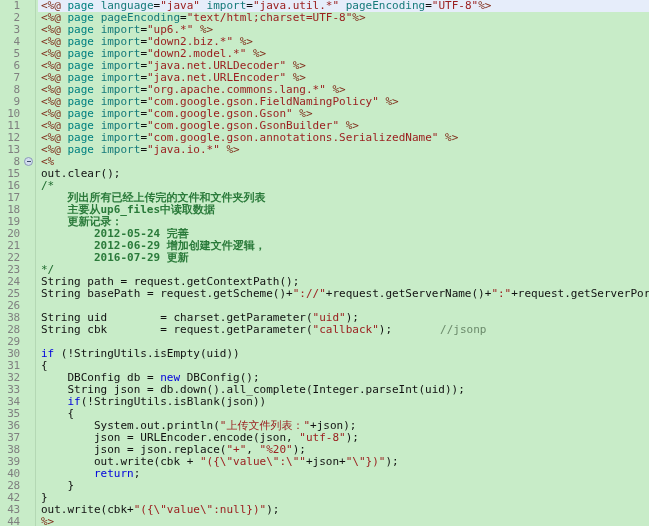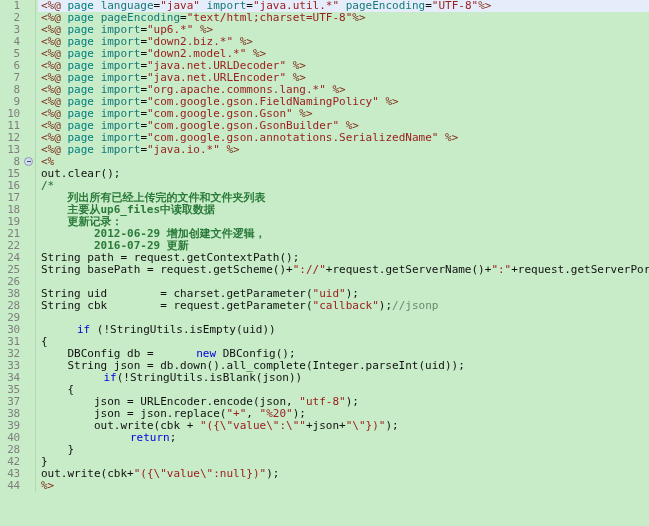--- a/index.html
+++ b/index.html
@@ -82,24 +82,24 @@
     padding-left: 3px;
     white-space: pre;
     overflow: hidden;
   }
   
   .t-dir    { color: #7f2b18; }
   .t-tag    { color: #008080; }
   .t-attr   { color: #157a7a; }
   .t-str    { color: #9b2020; }
   .t-plain  { color: #111111; }
-  .t-kw     { color: #0000dd; margin-left: 36px; }
+  .t-kw     { color: #0000dd; }
   .t-cmt    { color: #1f6b2f; }
   .t-cmtcn  { color: #2a7a3a; font-weight: bold; }
-  .t-linecmt{ color: #6b8a6b; }
+  .t-linecmt{ color: #6b8a6b; margin-left: 48px; }
 </style>
 </head>
 <body>
 
 <div id="editor">
   <div class="code-area" id="lines-root">
       <div class="line selected"><div class="gutter">1</div><div class="fold"></div><div class="sep"></div><div class="content"><span class="t-dir">&lt;%@</span><span class="t-tag"> page </span><span class="t-attr">language</span><span class="t-plain">=</span><span class="t-str">"java"</span><span class="t-attr"> import</span><span class="t-plain">=</span><span class="t-str">"java.util.*"</span><span class="t-attr"> pageEncoding</span><span class="t-plain">=</span><span class="t-str">"UTF-8"</span><span class="t-dir">%&gt;</span></div></div>
       <div class="line"><div class="gutter">2</div><div class="fold"></div><div class="sep"></div><div class="content"><span class="t-dir">&lt;%@</span><span class="t-tag"> page </span><span class="t-attr">pageEncoding</span><span class="t-plain">=</span><span class="t-str">"text/html;charset=UTF-8"</span><span class="t-dir">%&gt;</span></div></div>
       <div class="line"><div class="gutter">3</div><div class="fold"></div><div class="sep"></div><div class="content"><span class="t-dir">&lt;%@</span><span class="t-tag"> page </span><span class="t-attr">import</span><span class="t-plain">=</span><span class="t-str">"up6.*"</span><span class="t-dir"> %&gt;</span></div></div>
       <div class="line"><div class="gutter">4</div><div class="fold"></div><div class="sep"></div><div class="content"><span class="t-dir">&lt;%@</span><span class="t-tag"> page </span><span class="t-attr">import</span><span class="t-plain">=</span><span class="t-str">"down2.biz.*"</span><span class="t-dir"> %&gt;</span></div></div>
@@ -111,34 +111,37 @@
       <div class="line"><div class="gutter">10</div><div class="fold"></div><div class="sep"></div><div class="content"><span class="t-dir">&lt;%@</span><span class="t-tag"> page </span><span class="t-attr">import</span><span class="t-plain">=</span><span class="t-str">"com.google.gson.Gson"</span><span class="t-dir"> %&gt;</span></div></div>
       <div class="line"><div class="gutter">11</div><div class="fold"></div><div class="sep"></div><div class="content"><span class="t-dir">&lt;%@</span><span class="t-tag"> page </span><span class="t-attr">import</span><span class="t-plain">=</span><span class="t-str">"com.google.gson.GsonBuilder"</span><span class="t-dir"> %&gt;</span></div></div>
       <div class="line"><div class="gutter">12</div><div class="fold"></div><div class="sep"></div><div class="content"><span class="t-dir">&lt;%@</span><span class="t-tag"> page </span><span class="t-attr">import</span><span class="t-plain">=</span><span class="t-str">"com.google.gson.annotations.SerializedName"</span><span class="t-dir"> %&gt;</span></div></div>
       <div class="line"><div class="gutter">13</div><div class="fold"></div><div class="sep"></div><div class="content"><span class="t-dir">&lt;%@</span><span class="t-tag"> page </span><span class="t-attr">import</span><span class="t-plain">=</span><span class="t-str">"java.io.*"</span><span class="t-dir"> %&gt;</span></div></div>
       <div class="line"><div class="gutter">8</div><div class="fold"><span class="fold-icon"></span></div><div class="sep"></div><div class="content"><span class="t-dir">&lt;%</span></div></div>
       <div class="line"><div class="gutter">15</div><div class="fold"></div><div class="sep"></div><div class="content"><span class="t-plain">out.clear();</span></div></div>
       <div class="line"><div class="gutter">16</div><div class="fold"></div><div class="sep"></div><div class="content"><span class="t-cmt">/*</span></div></div>
       <div class="line"><div class="gutter">17</div><div class="fold"></div><div class="sep"></div><div class="content"><span class="t-cmtcn">    列出所有已经上传完的文件和文件夹列表</span></div></div>
       <div class="line"><div class="gutter">18</div><div class="fold"></div><div class="sep"></div><div class="content"><span class="t-cmtcn">    主要从up6_files中读取数据</span></div></div>
       <div class="line"><div class="gutter">19</div><div class="fold"></div><div class="sep"></div><div class="content"><span class="t-cmtcn">    更新记录：</span></div></div>
+      <div class="line"><div class="gutter">20</div><div class="fold"></div><div class="sep"></div><div class="content"><span class="t-cmtcn">        2012-05-24 完善</span></div></div>
       <div class="line"><div class="gutter">21</div><div class="fold"></div><div class="sep"></div><div class="content"><span class="t-cmtcn">        2012-06-29 增加创建文件逻辑，</span></div></div>
       <div class="line"><div class="gutter">22</div><div class="fold"></div><div class="sep"></div><div class="content"><span class="t-cmtcn">        2016-07-29 更新</span></div></div>
+      <div class="line"><div class="gutter">23</div><div class="fold"></div><div class="sep"></div><div class="content"><span class="t-cmt">*/</span></div></div>
       <div class="line"><div class="gutter">24</div><div class="fold"></div><div class="sep"></div><div class="content"><span class="t-plain">String path = request.getContextPath();</span></div></div>
       <div class="line"><div class="gutter">25</div><div class="fold"></div><div class="sep"></div><div class="content"><span class="t-plain">String basePath = request.getScheme()+</span><span class="t-str">"://"</span><span class="t-plain">+request.getServerName()+</span><span class="t-str">":"</span><span class="t-plain">+request.getServerPort()+path+</span></div></div>
       <div class="line"><div class="gutter">26</div><div class="fold"></div><div class="sep"></div><div class="content"></div></div>
       <div class="line"><div class="gutter">38</div><div class="fold"></div><div class="sep"></div><div class="content"><span class="t-plain">String uid        = charset.getParameter(</span><span class="t-str">"uid"</span><span class="t-plain">);</span></div></div>
       <div class="line"><div class="gutter">28</div><div class="fold"></div><div class="sep"></div><div class="content"><span class="t-plain">String cbk        = request.getParameter(</span><span class="t-str">"callback"</span><span class="t-plain">);</span><span class="t-linecmt">//jsonp</span></div></div>
       <div class="line"><div class="gutter">29</div><div class="fold"></div><div class="sep"></div><div class="content"></div></div>
       <div class="line"><div class="gutter">30</div><div class="fold"></div><div class="sep"></div><div class="content"><span class="t-kw">if</span><span class="t-plain"> (!StringUtils.isEmpty(uid))</span></div></div>
       <div class="line"><div class="gutter">31</div><div class="fold"></div><div class="sep"></div><div class="content"><span class="t-plain">{</span></div></div>
       <div class="line"><div class="gutter">32</div><div class="fold"></div><div class="sep"></div><div class="content"><span class="t-plain">    DBConfig db = </span><span class="t-kw">new</span><span class="t-plain"> DBConfig();</span></div></div>
       <div class="line"><div class="gutter">33</div><div class="fold"></div><div class="sep"></div><div class="content"><span class="t-plain">    String json = db.down().all_complete(Integer.parseInt(uid));</span></div></div>
       <div class="line"><div class="gutter">34</div><div class="fold"></div><div class="sep"></div><div class="content"><span class="t-plain">    </span><span class="t-kw">if</span><span class="t-plain">(!StringUtils.isBlank(json))</span></div></div>
       <div class="line"><div class="gutter">35</div><div class="fold"></div><div class="sep"></div><div class="content"><span class="t-plain">    {</span></div></div>
+      <div class="line"><div class="gutter">36</div><div class="fold"></div><div class="sep"></div><div class="content"><span class="t-plain">        System.out.println(</span><span class="t-str">"上传文件列表："</span><span class="t-plain">+json);</span></div></div>
       <div class="line"><div class="gutter">37</div><div class="fold"></div><div class="sep"></div><div class="content"><span class="t-plain">        json = URLEncoder.encode(json, </span><span class="t-str">"utf-8"</span><span class="t-plain">);</span></div></div>
       <div class="line"><div class="gutter">38</div><div class="fold"></div><div class="sep"></div><div class="content"><span class="t-plain">        json = json.replace(</span><span class="t-str">"+"</span><span class="t-plain">, </span><span class="t-str">"%20"</span><span class="t-plain">);</span></div></div>
       <div class="line"><div class="gutter">39</div><div class="fold"></div><div class="sep"></div><div class="content"><span class="t-plain">        out.write(cbk + </span><span class="t-str">"({\"value\":\""</span><span class="t-plain">+json+</span><span class="t-str">"\"})"</span><span class="t-plain">);</span></div></div>
       <div class="line"><div class="gutter">40</div><div class="fold"></div><div class="sep"></div><div class="content"><span class="t-plain">        </span><span class="t-kw">return</span><span class="t-plain">;</span></div></div>
       <div class="line"><div class="gutter">28</div><div class="fold"></div><div class="sep"></div><div class="content"><span class="t-plain">    }</span></div></div>
       <div class="line"><div class="gutter">42</div><div class="fold"></div><div class="sep"></div><div class="content"><span class="t-plain">}</span></div></div>
       <div class="line"><div class="gutter">43</div><div class="fold"></div><div class="sep"></div><div class="content"><span class="t-plain">out.write(cbk+</span><span class="t-str">"({\"value\":null})"</span><span class="t-plain">);</span></div></div>
       <div class="line"><div class="gutter">44</div><div class="fold"></div><div class="sep"></div><div class="content"><span class="t-dir">%&gt;</span></div></div>
     </div>
 </div>

